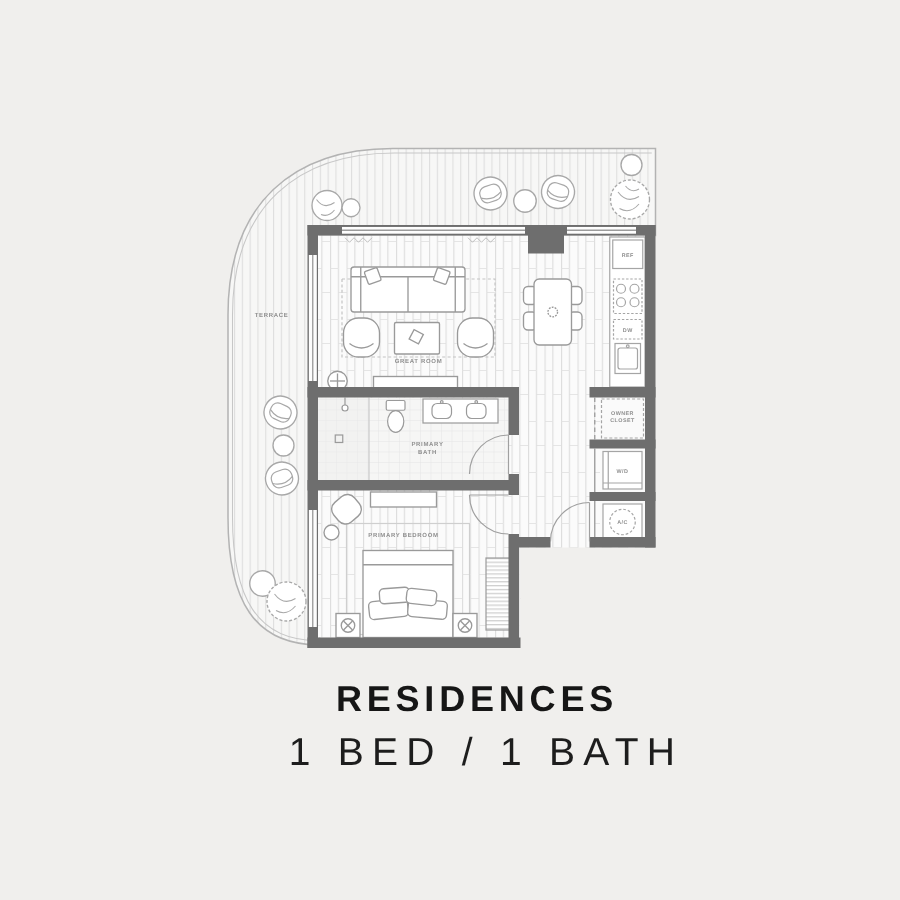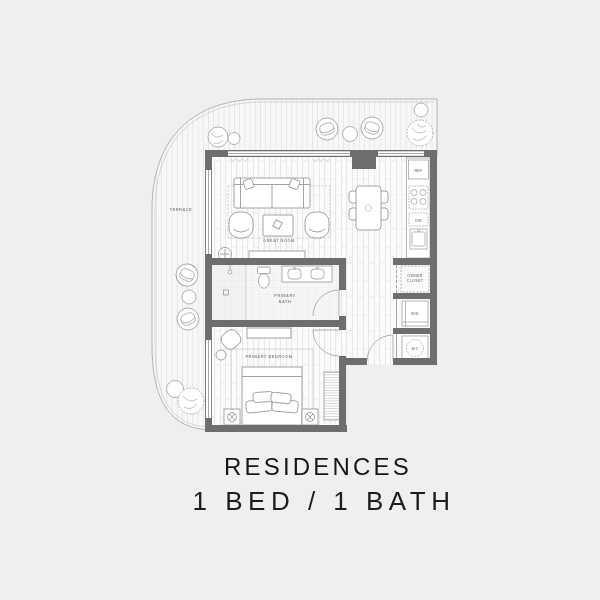--- a/index.html
+++ b/index.html
@@ -7,21 +7,21 @@
     width:600px;height:600px;overflow:hidden;position:relative;
     background:#f0efed;
     font-family:"Liberation Sans", sans-serif;
   }
   .stage{position:absolute;inset:0;}
   svg{position:absolute;left:0;top:0;}
   .title-block{
     position:absolute;left:0;top:452px;width:600px;text-align:center;
   }
   .title{
-    font-weight:400;font-size:24px;letter-spacing:3.2px;color:#161616;
+    font-weight:700;font-size:24px;letter-spacing:3.2px;color:#161616;
     margin:0;line-height:1.25;padding-left:36px;
   }
   .subtitle{
     font-weight:400;font-size:26px;letter-spacing:5.5px;color:#1d1d1d;
     margin:4px 0 0 0;line-height:1.2;padding-left:48px;
   }
   .plan-label{
     font-family:"Liberation Sans",sans-serif;
     fill:#8f8f8f;font-size:4px;letter-spacing:0.45px;font-weight:600;
   }

